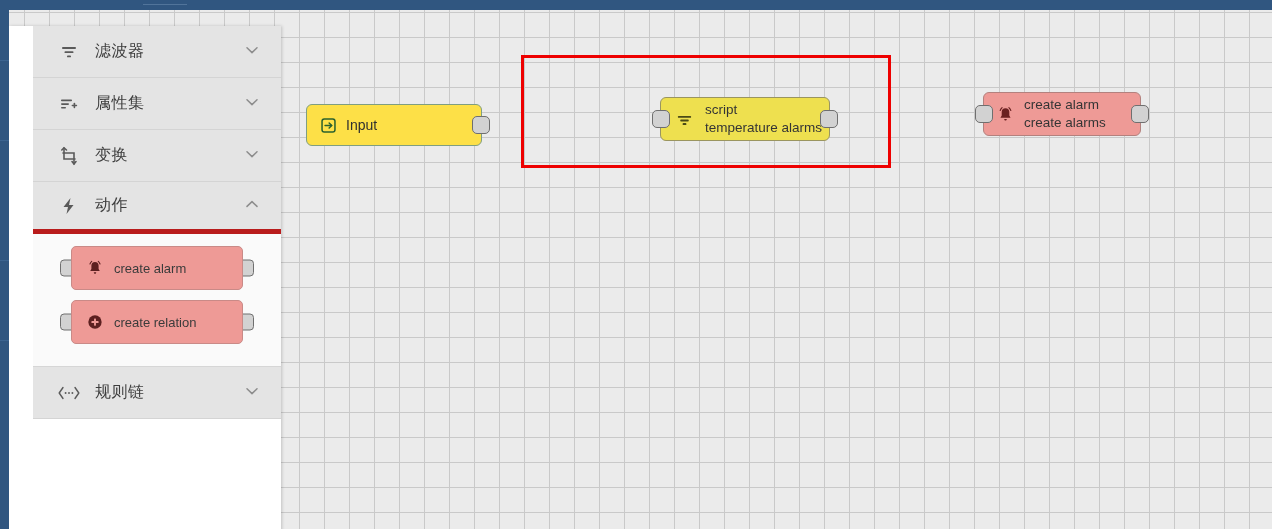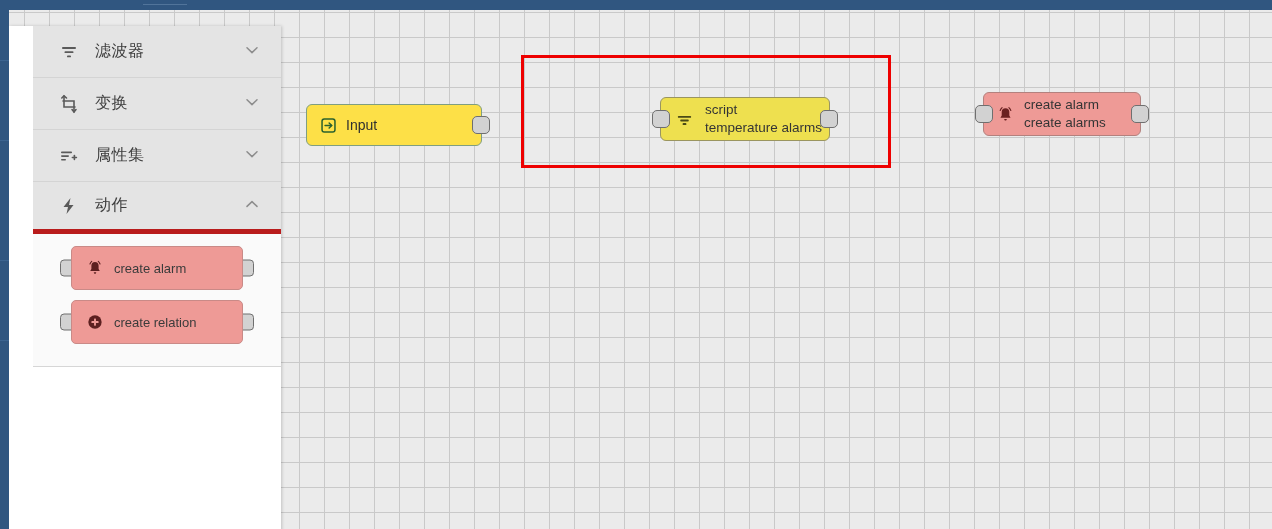--- a/index.html
+++ b/index.html
@@ -303,48 +303,48 @@
           <svg width="18" height="18" viewBox="0 0 18 18" fill="none">
             <path d="M4 6.8 L9 11.6 L14 6.8" stroke="currentColor" stroke-width="1.5" stroke-linecap="round" stroke-linejoin="round"></path>
           </svg>
         </span>
       </div>
     </div>
 
     <div class="group">
       <div class="group-header">
         <span class="group-icon">
-          <svg width="20" height="20" viewBox="0 0 20 20" fill="none" stroke="currentColor" stroke-width="1.6" stroke-linecap="round">
-            <path d="M5 2 V13 H16"></path>
-            <path d="M4 7 H15 V18"></path>
-            <path d="M13 15.5 L15 18 L17 15.5" fill="none"></path>
-            <path d="M7.5 4 L5 1.8 L2.8 4" fill="none"></path>
-          </svg>
-        </span>
-        <span class="group-label">变换</span>
-        <span class="chevron">
-          <svg width="18" height="18" viewBox="0 0 18 18" fill="none">
-            <path d="M4 6.8 L9 11.6 L14 6.8" stroke="currentColor" stroke-width="1.5" stroke-linecap="round" stroke-linejoin="round"></path>
-          </svg>
-        </span>
-      </div>
-    </div>
-
-    <div class="group">
-      <div class="group-header">
-        <span class="group-icon">
           <svg width="20" height="20" viewBox="0 0 20 20" fill="none">
             <rect x="2" y="5.5" width="11" height="1.7" rx="0.8" fill="currentColor"></rect>
             <rect x="2" y="9.2" width="8" height="1.7" rx="0.8" fill="currentColor"></rect>
             <rect x="2" y="12.9" width="5" height="1.7" rx="0.8" fill="currentColor"></rect>
             <rect x="12.6" y="10.7" width="5.6" height="1.6" rx="0.7" fill="currentColor"></rect>
             <rect x="14.6" y="8.7" width="1.6" height="5.6" rx="0.7" fill="currentColor"></rect>
           </svg>
         </span>
         <span class="group-label">属性集</span>
+        <span class="chevron">
+          <svg width="18" height="18" viewBox="0 0 18 18" fill="none">
+            <path d="M4 6.8 L9 11.6 L14 6.8" stroke="currentColor" stroke-width="1.5" stroke-linecap="round" stroke-linejoin="round"></path>
+          </svg>
+        </span>
+      </div>
+    </div>
+
+    <div class="group">
+      <div class="group-header">
+        <span class="group-icon">
+          <svg width="20" height="20" viewBox="0 0 20 20" fill="none" stroke="currentColor" stroke-width="1.6" stroke-linecap="round">
+            <path d="M5 2 V13 H16"></path>
+            <path d="M4 7 H15 V18"></path>
+            <path d="M13 15.5 L15 18 L17 15.5" fill="none"></path>
+            <path d="M7.5 4 L5 1.8 L2.8 4" fill="none"></path>
+          </svg>
+        </span>
+        <span class="group-label">变换</span>
         <span class="chevron">
           <svg width="18" height="18" viewBox="0 0 18 18" fill="none">
             <path d="M4 6.8 L9 11.6 L14 6.8" stroke="currentColor" stroke-width="1.5" stroke-linecap="round" stroke-linejoin="round"></path>
           </svg>
         </span>
       </div>
     </div>
 
     <div class="group">
       <div class="group-header expanded">
@@ -391,20 +391,39 @@
               </svg>
             </span>
             <span class="chip-label">create relation</span>
           </div>
         </div>
 
       </div>
     </div>
 
 
+    <div class="group">
+      <div class="group-header">
+        <span class="group-icon">
+          <svg width="24" height="20" viewBox="0 0 24 20" fill="none" stroke="currentColor" stroke-width="1.4" stroke-linecap="round" stroke-linejoin="round">
+            <path d="M6 4.5 L2.2 10 L6 15.5"></path>
+            <path d="M18 4.5 L21.8 10 L18 15.5"></path>
+            <circle cx="8.6" cy="10" r="0.95" fill="currentColor" stroke="none"></circle>
+            <circle cx="12" cy="10" r="0.95" fill="currentColor" stroke="none"></circle>
+            <circle cx="15.4" cy="10" r="0.95" fill="currentColor" stroke="none"></circle>
+          </svg>
+        </span>
+        <span class="group-label">规则链</span>
+        <span class="chevron">
+          <svg width="18" height="18" viewBox="0 0 18 18" fill="none">
+            <path d="M4 6.8 L9 11.6 L14 6.8" stroke="currentColor" stroke-width="1.5" stroke-linecap="round" stroke-linejoin="round"></path>
+          </svg>
+        </span>
+      </div>
+    </div>
 
   </div>
 
   <div class="node" id="node-input">
     <span class="node-icon">
       <svg width="19" height="19" viewBox="0 0 20 20" fill="none" stroke="currentColor" stroke-width="1.6" stroke-linecap="round" stroke-linejoin="round">
         <rect x="3.2" y="3.2" width="13.6" height="13.6" rx="2.4"></rect>
         <path d="M6.4 10 H13.2"></path>
         <path d="M10.7 7.4 L13.4 10 L10.7 12.6"></path>
       </svg>

